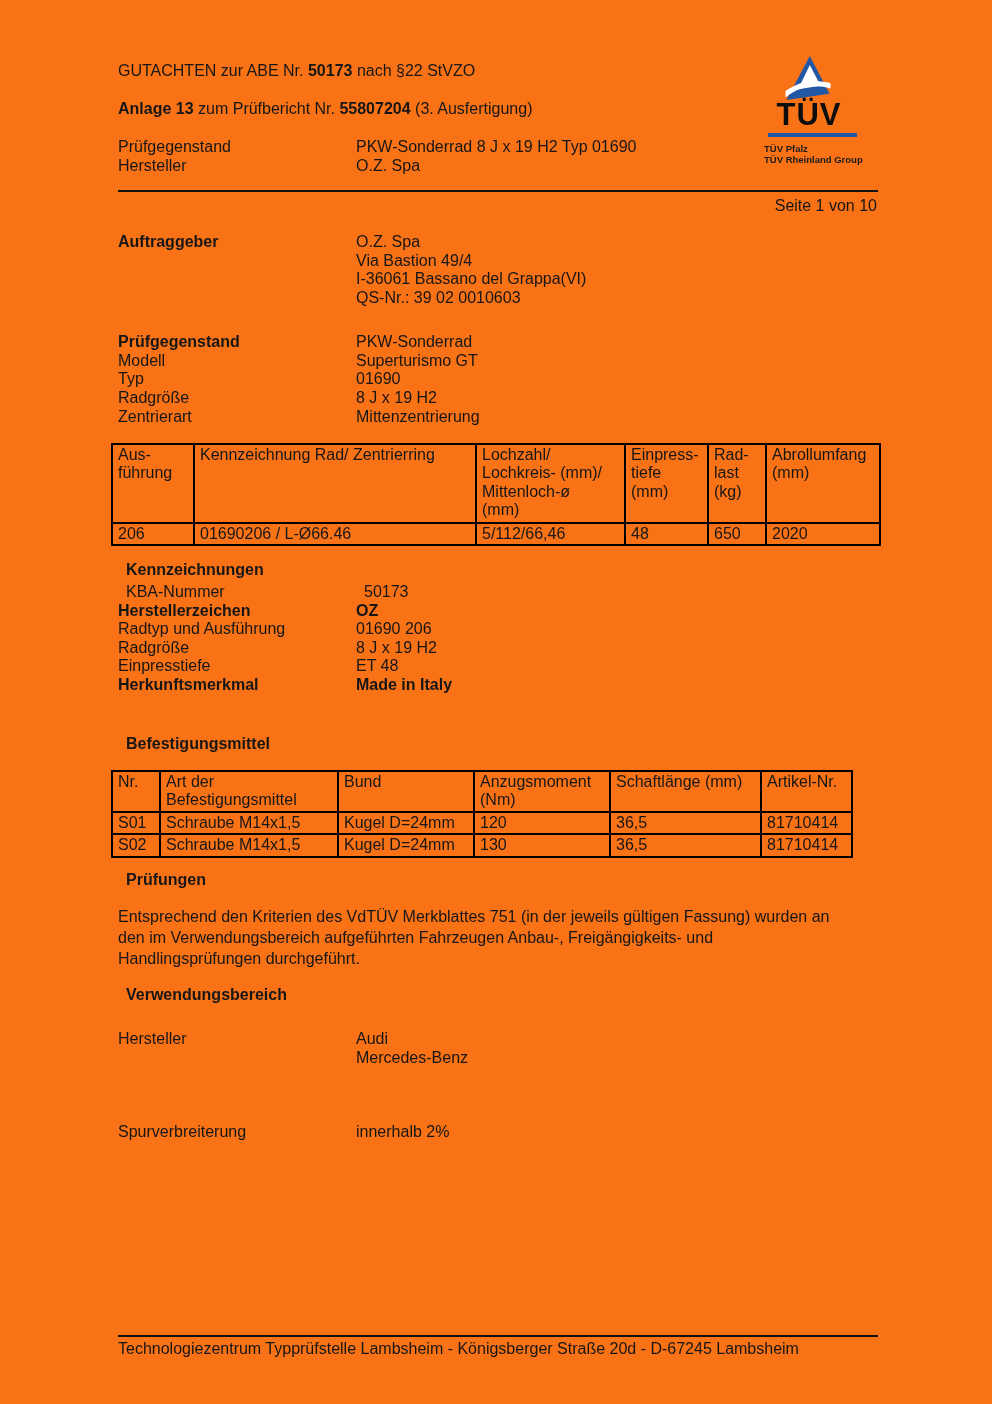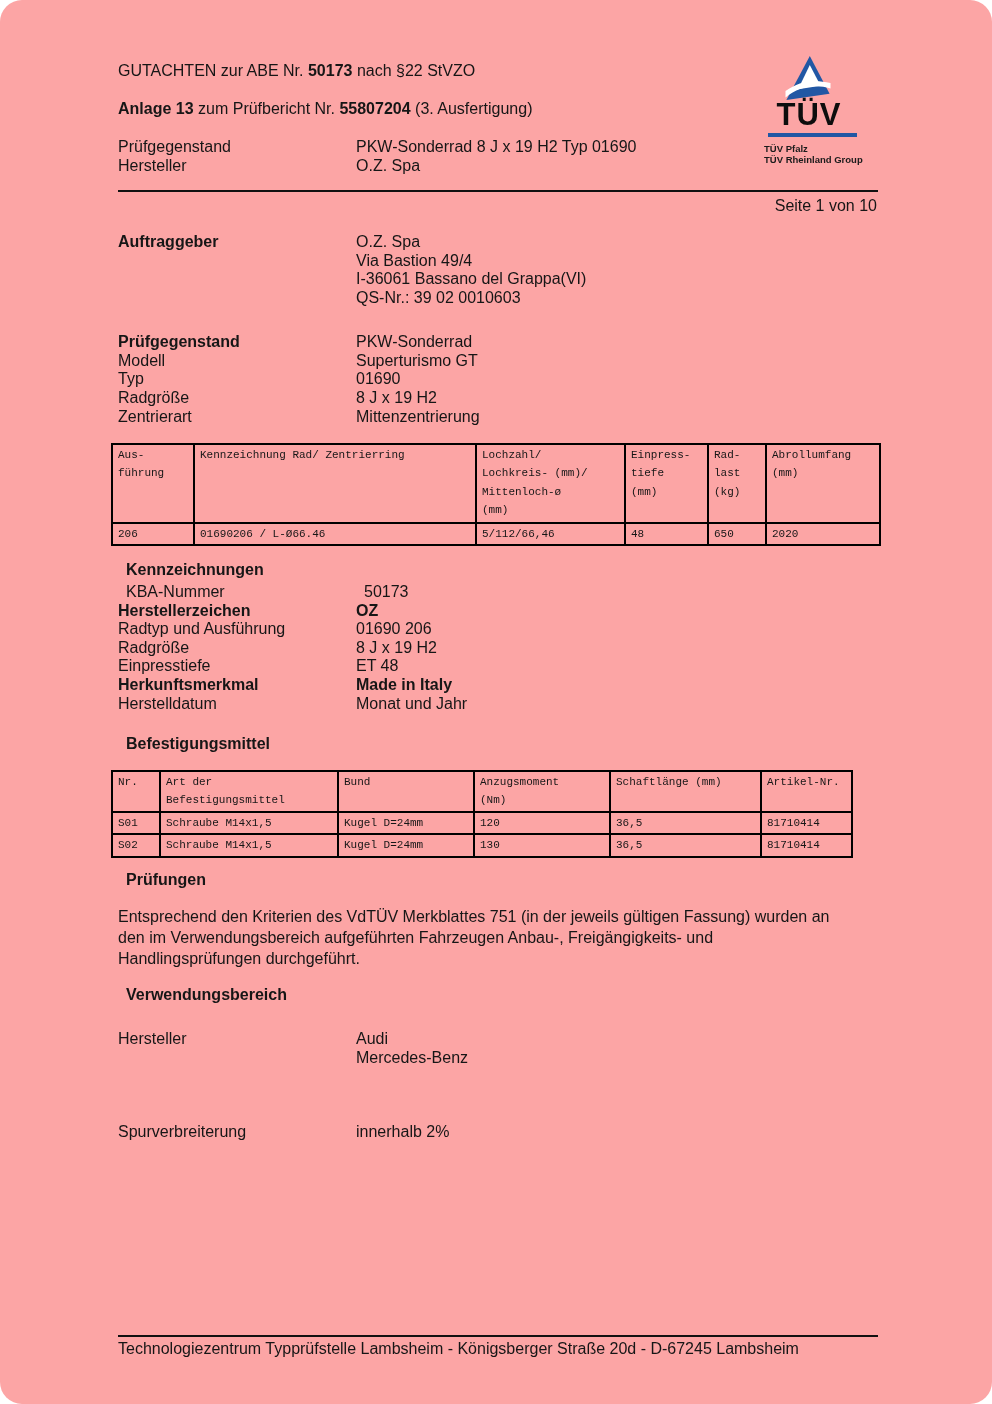--- a/index.html
+++ b/index.html
@@ -1,30 +1,30 @@
 <!DOCTYPE html>
 <html><head>
 <meta charset="utf-8">
 <style>
   html,body{margin:0;padding:0;background:#ffffff;}
-  .page{position:relative;width:992px;height:1404px;background:#fca5a5;overflow:hidden;
-        font-family:"Liberation Sans",sans-serif;font-size:16px;line-height:18.7px;color:#161616;border-radius:22px;}
+  .page{position:relative;width:992px;height:1404px;background:#f97316;overflow:hidden;
+        font-family:"Liberation Sans",sans-serif;font-size:16px;line-height:18.7px;color:#161616;}
   .abs{position:absolute;}
   .b{font-weight:bold;}
   .pre{white-space:pre-line;}
   
   .h{position:absolute;left:126px;font-weight:bold;white-space:nowrap;}
   
   .lv{position:absolute;left:118px;width:764px;}
   .lv .lbl{white-space:nowrap;}
   .lv .val{position:absolute;left:238px;top:0;white-space:pre-line;}
   
   .rule{position:absolute;left:118px;width:760px;height:2px;background:#111;}
   
-  .tbl{position:absolute;border-collapse:collapse;table-layout:fixed;font-size:11px;font-family:Liberation Mono, monospace;}
+  .tbl{position:absolute;border-collapse:collapse;table-layout:fixed;font-size:16px;}
   .tbl th,.tbl td{border:2px solid #000;vertical-align:top;text-align:left;
                   font-weight:normal;padding:1px 5px;line-height:18.4px;overflow:hidden;}
   
   .logo{position:absolute;left:757px;top:55px;width:125px;height:118px;}
   .logo .tri{position:absolute;left:28px;top:1px;width:46px;height:45px;}
   .logo .word{position:absolute;left:0px;top:43px;width:104px;text-align:center;
               font-weight:bold;font-size:31px;line-height:33px;letter-spacing:1px;color:#0d0d0d;}
   .logo .bar{position:absolute;left:11px;top:78px;width:89px;height:4px;background:#2157a4;}
   .logo .sub{position:absolute;left:7px;top:88px;font-size:9.5px;line-height:11px;
              font-weight:bold;color:#1b1b1b;white-space:nowrap;}
@@ -158,24 +158,20 @@
     <span class="val">8 J x 19 H2</span>
   </div>
   <div class="lv" style="top:657px;">
     <span class="lbl">Einpresstiefe</span>
     <span class="val">ET 48</span>
   </div>
   <div class="lv" style="top:676px;font-weight:bold;">
     <span class="lbl">Herkunftsmerkmal</span>
     <span class="val">Made in Italy</span>
   </div>
-  <div class="lv" style="top:695px;">
-    <span class="lbl">Herstelldatum</span>
-    <span class="val">Monat und Jahr</span>
-  </div>
 
   <div class="h" style="top:735px;">Befestigungsmittel</div>
 
   <table class="tbl" style="left:111px;top:770px;width:740px;">
     <colgroup>
       <col style="width:48px">
         <col style="width:178px">
         <col style="width:136px">
       <col style="width:136px">
         <col style="width:151px">

